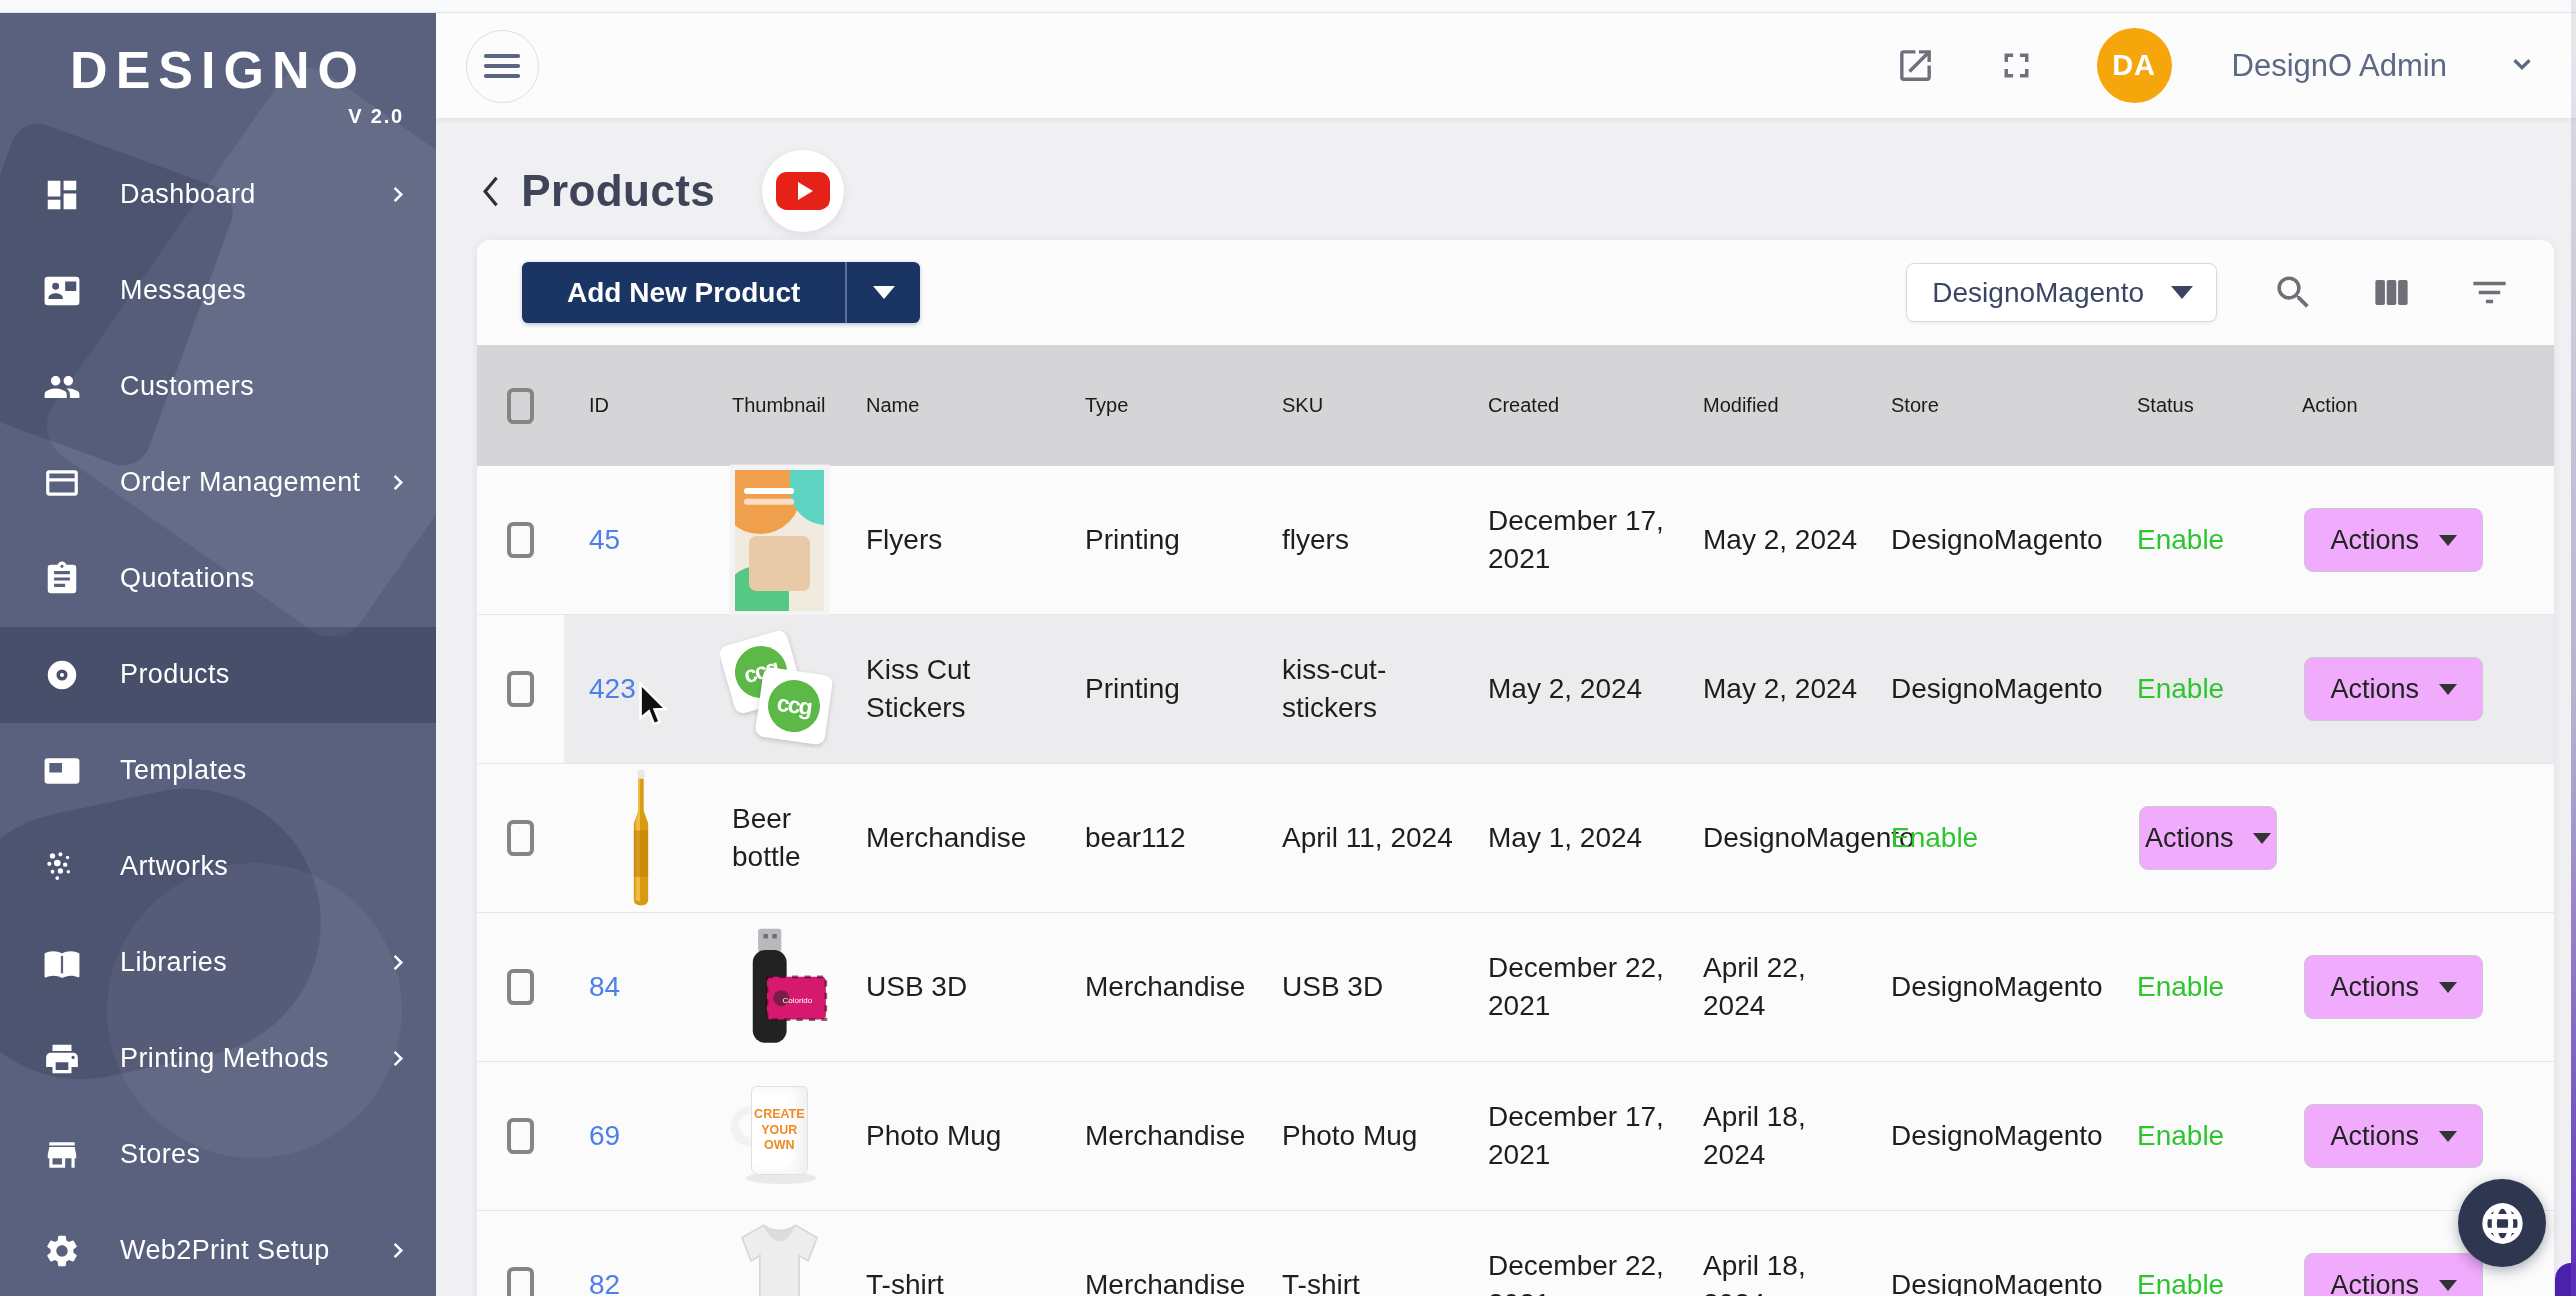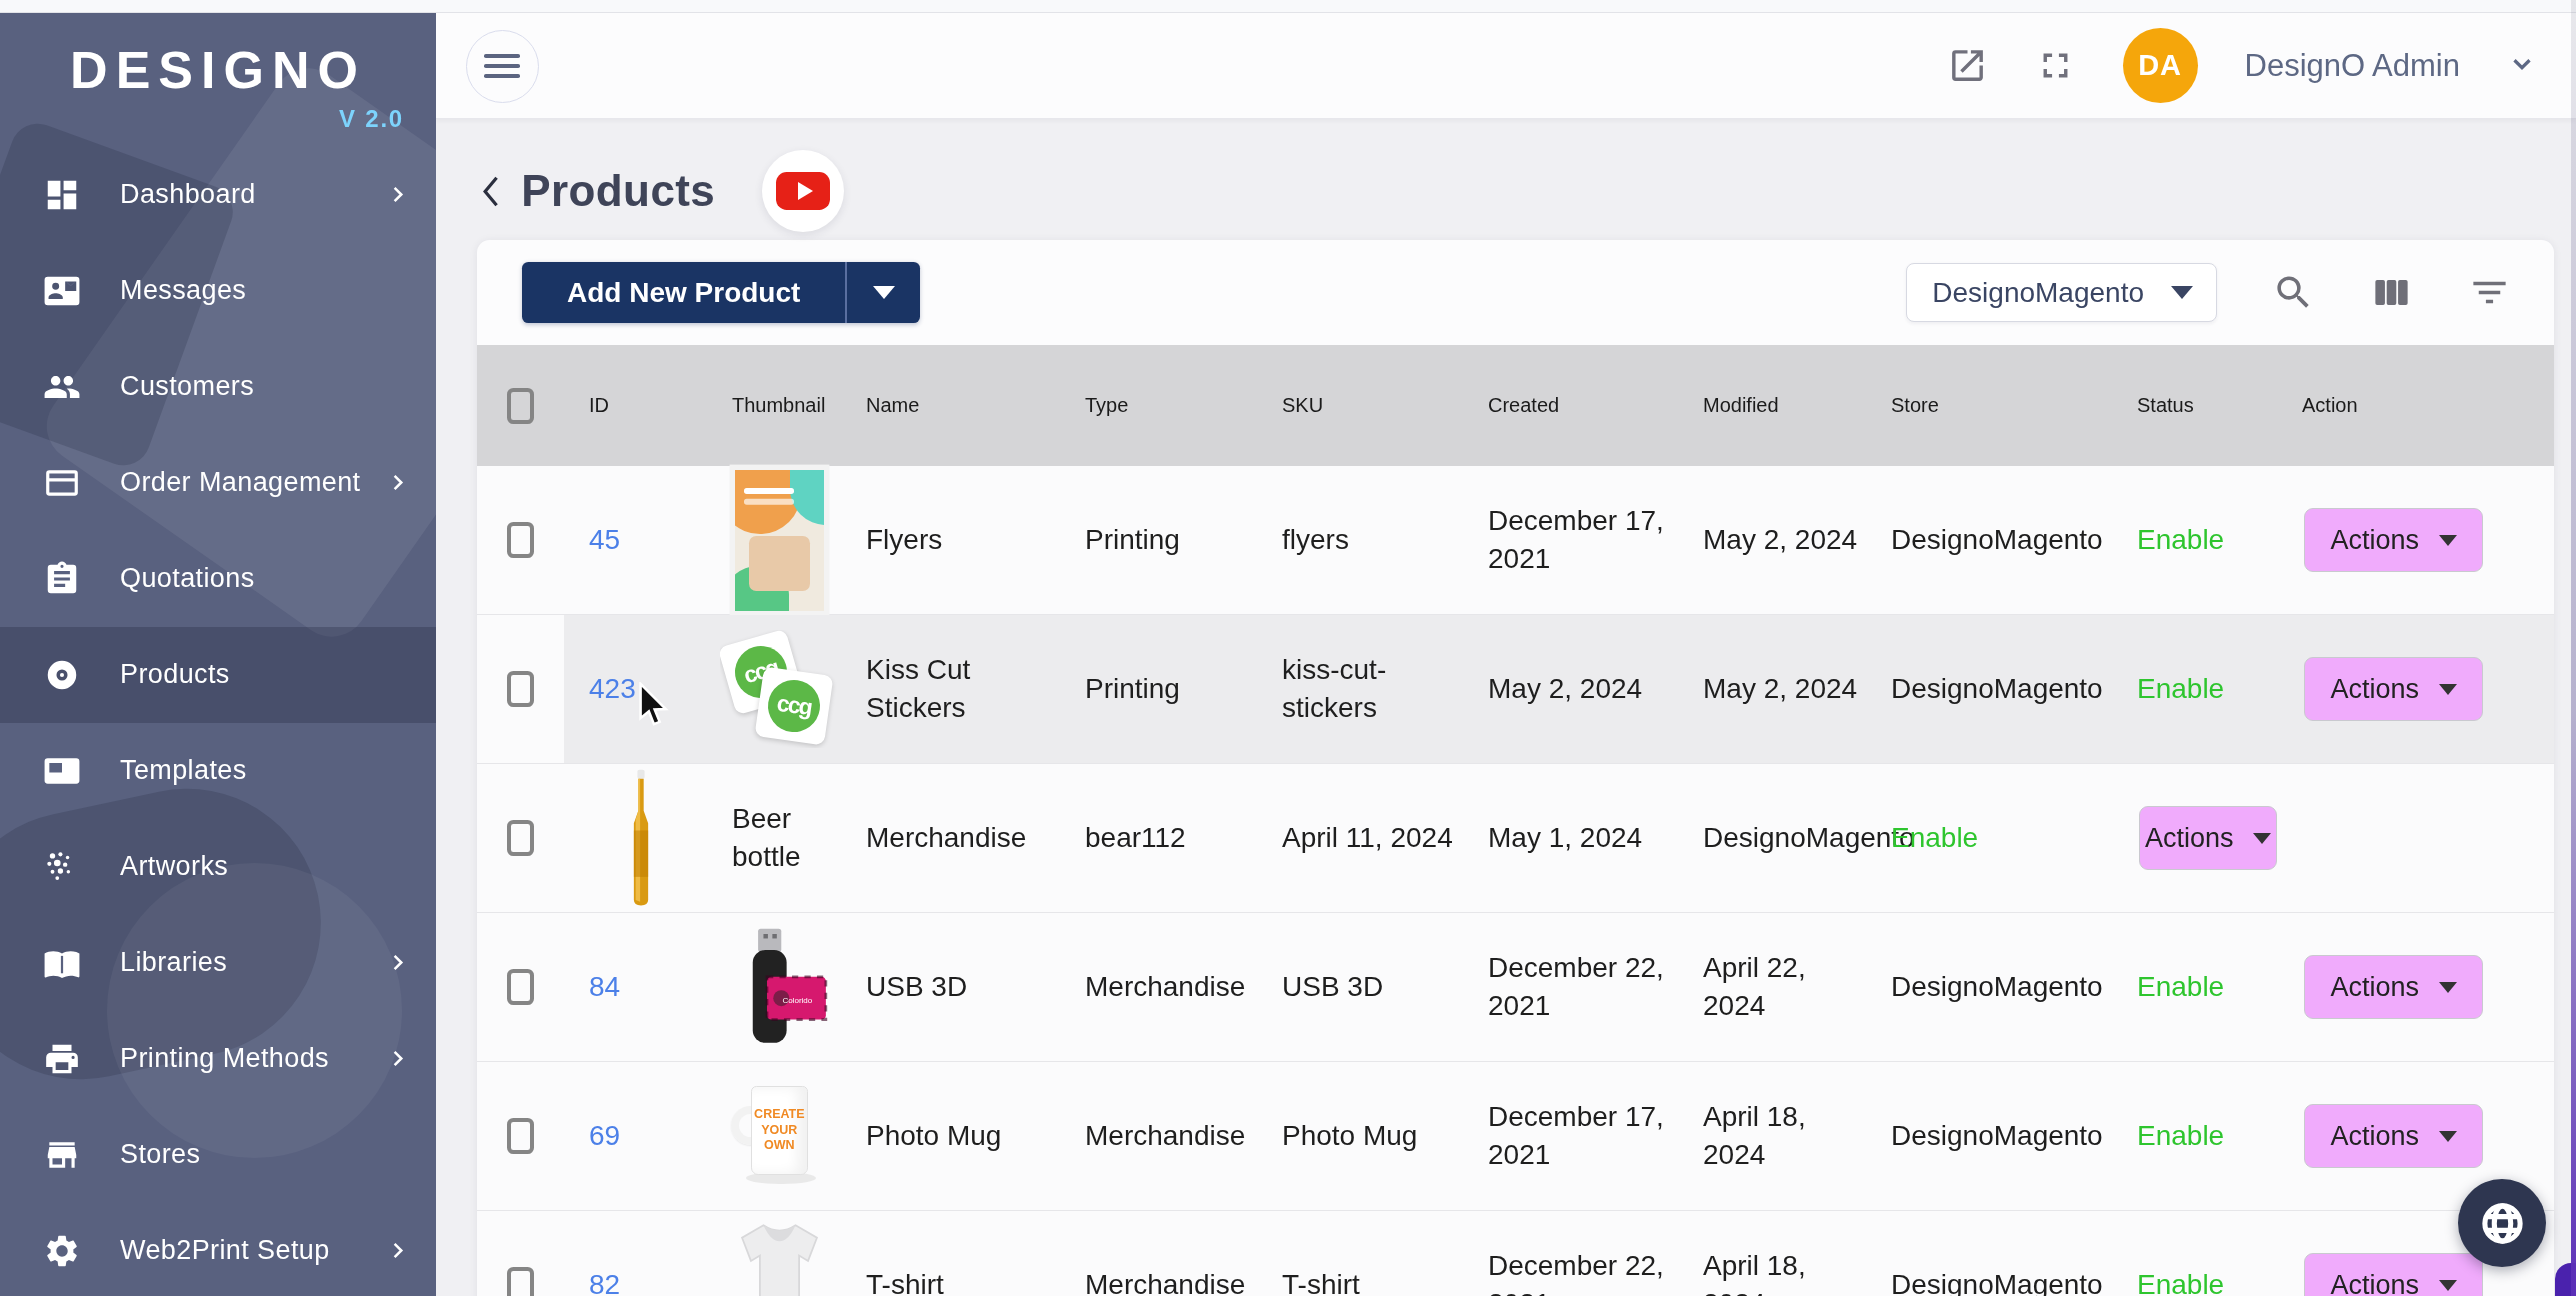--- a/index.html
+++ b/index.html
@@ -20,21 +20,21 @@
   .sidebar .photo1 { position:absolute; right:-72px; top:107px; width:376px; height:465px;
     background:rgba(255,255,255,0.07); transform:rotate(35deg); border-radius:36px; }
   .sidebar .photo2 { position:absolute; left:-54px; top:787px; width:376px; height:268px;
     background:rgba(20,26,44,0.18); transform:rotate(-12deg); border-radius:134px; }
   .sidebar .photo3 { position:absolute; left:107px; top:850px; width:295px; height:295px;
     background:rgba(255,255,255,0.05); border-radius:50%; }
   .sidebar .photo4 { position:absolute; left:-36px; top:134px; width:233px; height:295px;
     background:rgba(15,20,35,0.16); transform:rotate(20deg); border-radius:27px; }
   .logo-block { position:absolute; left:0; top:27px; width:436px; text-align:center; z-index:2; }
   .logo-text { color:#fff; font-size:52px; font-weight:800; letter-spacing:8px; }
-  .logo-version { color:#7dd3fc; font-size:24px; font-weight:600; text-align:right;
+  .logo-version { color:#ffffff; font-size:20px; font-weight:600; text-align:right;
     padding-right:32px; margin-top:5.4px; letter-spacing:1.8px; }
   .nav { position:absolute; left:0; top:134px; width:436px; z-index:2; }
   .nav-item { position:relative; height:96px; display:flex; align-items:center;
     padding:0 27px 0 43px; cursor:pointer; }
   .nav-item.active { background:rgba(28,34,56,0.28); }
   .nav-icon { width:38px; height:38px; flex:0 0 38px; display:flex; align-items:center; }
   .nav-icon svg { width:38px; height:38px; fill:#fff; }
   .nav-label { color:#fff; font-size:27px; font-weight:500; margin-left:39px;
     letter-spacing:0.4px; flex:1 1 auto; white-space:nowrap; }
   .nav-chevron { width:23px; height:23px; }
@@ -44,21 +44,21 @@
   .topbar { position:absolute; left:436px; top:12.5px; width:2140px; height:106px;
     background:#fcfcfd; border-bottom:0.9px solid #e7e7ec;
     box-shadow:0 1.8px 4.5px rgba(30,30,50,0.05); z-index:20;
     display:flex; align-items:center; }
   .hamburger-btn { position:absolute; left:29.5px; top:17px; width:73px; height:73px;
     border:1.8px solid #dadded; border-radius:50%; background:#fcfcfd;
     display:flex; align-items:center; justify-content:center; cursor:pointer; }
   .hamburger-bars { width:36px; }
   .hamburger-bars div { height:4.5px; background:#5b6480; border-radius:1.8px; margin:5.4px 0; }
   .topbar-right { position:absolute; right:39px; top:0; height:106px;
-    display:flex; align-items:center; gap:47px; }
+    display:flex; align-items:center; gap:60px; }
   .tb-icon { width:41px; height:41px; cursor:pointer; }
   .tb-icon svg { width:41px; height:41px; fill:#70707c; }
   .avatar { width:75px; height:75px; border-radius:50%; background:#f5a60b;
     display:flex; align-items:center; justify-content:center; cursor:pointer; }
   .avatar span { color:#fff; font-size:29px; font-weight:700; letter-spacing:0.9px; }
   .user-name { color:#5d6884; font-size:31px; font-weight:500; cursor:pointer; }
   .user-caret svg { width:30px; height:30px; fill:none; stroke:#5d6884; stroke-width:2.6; }
 
   
   .page-head { position:absolute; left:477px; top:150px; display:flex; align-items:center; z-index:10; }

